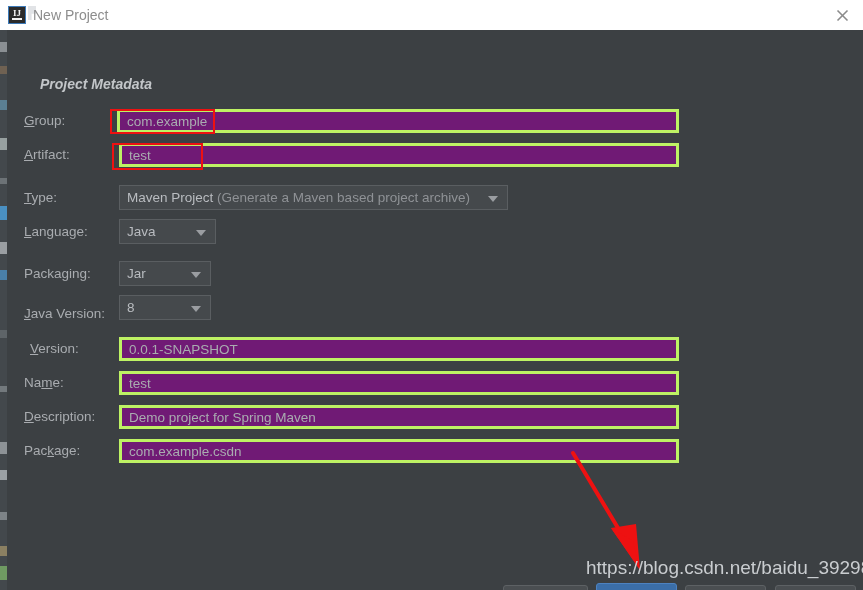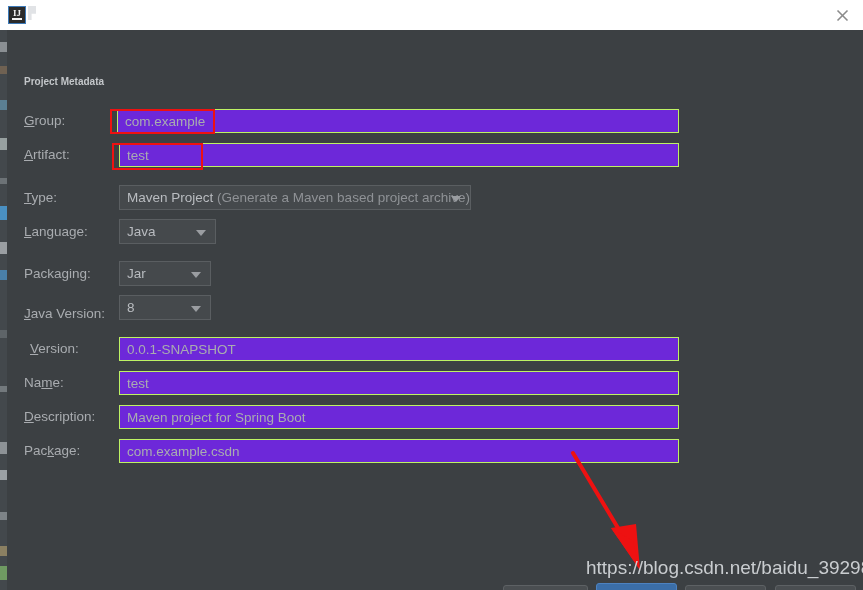--- a/index.html
+++ b/index.html
@@ -108,39 +108,40 @@
   
   .dialog {
     position: absolute;
     left: 7px; top: 30px;
     width: 856px; height: 560px;
     background: #3c4043;
   }
 
   .section-title {
     position: absolute;
-    left: 17px; top: 46px;
-    font-size: 10px;
+    left: 33px; top: 46px;
+    font-size: 14px;
     font-weight: bold;
     color: #c3c6c9;
+    font-style: italic;
   }
 
   .row-label {
     position: absolute;
     font-size: 13.5px;
     color: #a9acb0;
     white-space: nowrap;
   }
   .row-label u { text-decoration: underline; }
 
   .field {
     position: absolute;
     box-sizing: border-box;
-    background: #6d28d9;
-    border: 1px solid #bef264;
+    background: #701a75;
+    border: 3px solid #bef264;
     color: #a9acb0;
     font-size: 13.5px;
     font-family: "Liberation Sans", sans-serif;
     padding: 0 7px;
     display: flex;
     align-items: center;
     height: 24px;
   }
   .field .val { pointer-events: none; }
 
@@ -245,20 +246,21 @@
   </div>
 
   <div class="titlebar">
     <div class="tb-icon">
       <div class="ij-logo">
         <div class="ij-text">IJ</div>
         <div class="ij-bar"></div>
       </div>
     </div>
     <div class="tb-ghost"></div>
+    <div class="tb-title">New Project</div>
     <div class="tb-close">
       <svg width="13" height="13" viewBox="0 0 13 13" aria-hidden="true">
         <line x1="1.5" y1="1.5" x2="11.5" y2="11.5" stroke="#8b8b8b" stroke-width="1.6"></line>
         <line x1="11.5" y1="1.5" x2="1.5" y2="11.5" stroke="#8b8b8b" stroke-width="1.6"></line>
       </svg>
     </div>
   </div>
 
   <div class="dialog">
 
@@ -267,21 +269,21 @@
     <div id="rows">
         <div class="row-label" style="left: 17px; top: 83px;"><u>G</u>roup:</div>
         <div class="field" style="left: 110px; top: 79px; width: 562px;">
           <span class="val">com.example</span>
         </div>
         <div class="row-label" style="left: 17px; top: 117px;"><u>A</u>rtifact:</div>
         <div class="field" style="left: 112px; top: 113px; width: 560px;">
           <span class="val">test</span>
         </div>
         <div class="row-label" style="left: 17px; top: 160px;"><u>T</u>ype:</div>
-        <div class="combo" style="position: absolute; left: 112px; top: 155px; width: 352px; text-align: center;">
+        <div class="combo" style="position: absolute; left: 112px; top: 155px; width: 389px; text-align: center;">
           <div class="ctext"><span>Maven Project</span><span class="dim"> (Generate a Maven based project archive)</span></div>
           <span class="arrow"></span>
         </div>
         <div class="row-label" style="left: 17px; top: 194px;"><u>L</u>anguage:</div>
         <div class="combo" style="position: absolute; left: 112px; top: 189px; width: 97px;">
           <div class="ctext"><span>Java</span></div>
           <span class="arrow"></span>
         </div>
         <div class="row-label" style="left: 17px; top: 236px;">Packa<u>g</u>ing:</div>
         <div class="combo" style="position: absolute; left: 112px; top: 231px; width: 92px;">
@@ -296,21 +298,21 @@
         <div class="row-label" style="left: 23px; top: 311px;"><u>V</u>ersion:</div>
         <div class="field" style="left: 112px; top: 307px; width: 560px;">
           <span class="val">0.0.1-SNAPSHOT</span>
         </div>
         <div class="row-label" style="left: 17px; top: 345px;">Na<u>m</u>e:</div>
         <div class="field" style="left: 112px; top: 341px; width: 560px;">
           <span class="val">test</span>
         </div>
         <div class="row-label" style="left: 17px; top: 379px;"><u>D</u>escription:</div>
         <div class="field" style="left: 112px; top: 375px; width: 560px;">
-          <span class="val">Maven project for Spring Boot</span>
+          <span class="val">Demo project for Spring Maven</span>
         </div>
         <div class="row-label" style="left: 17px; top: 413px;">Pac<u>k</u>age:</div>
         <div class="field" style="left: 112px; top: 409px; width: 560px;">
           <span class="val">com.example.csdn</span>
         </div>
       </div>
 
     <div class="annot-box" style="left:103px; top:79px;  width:105px; height:25px;"></div>
     <div class="annot-box" style="left:105px; top:113px; width:91px;  height:27px;"></div>
 

